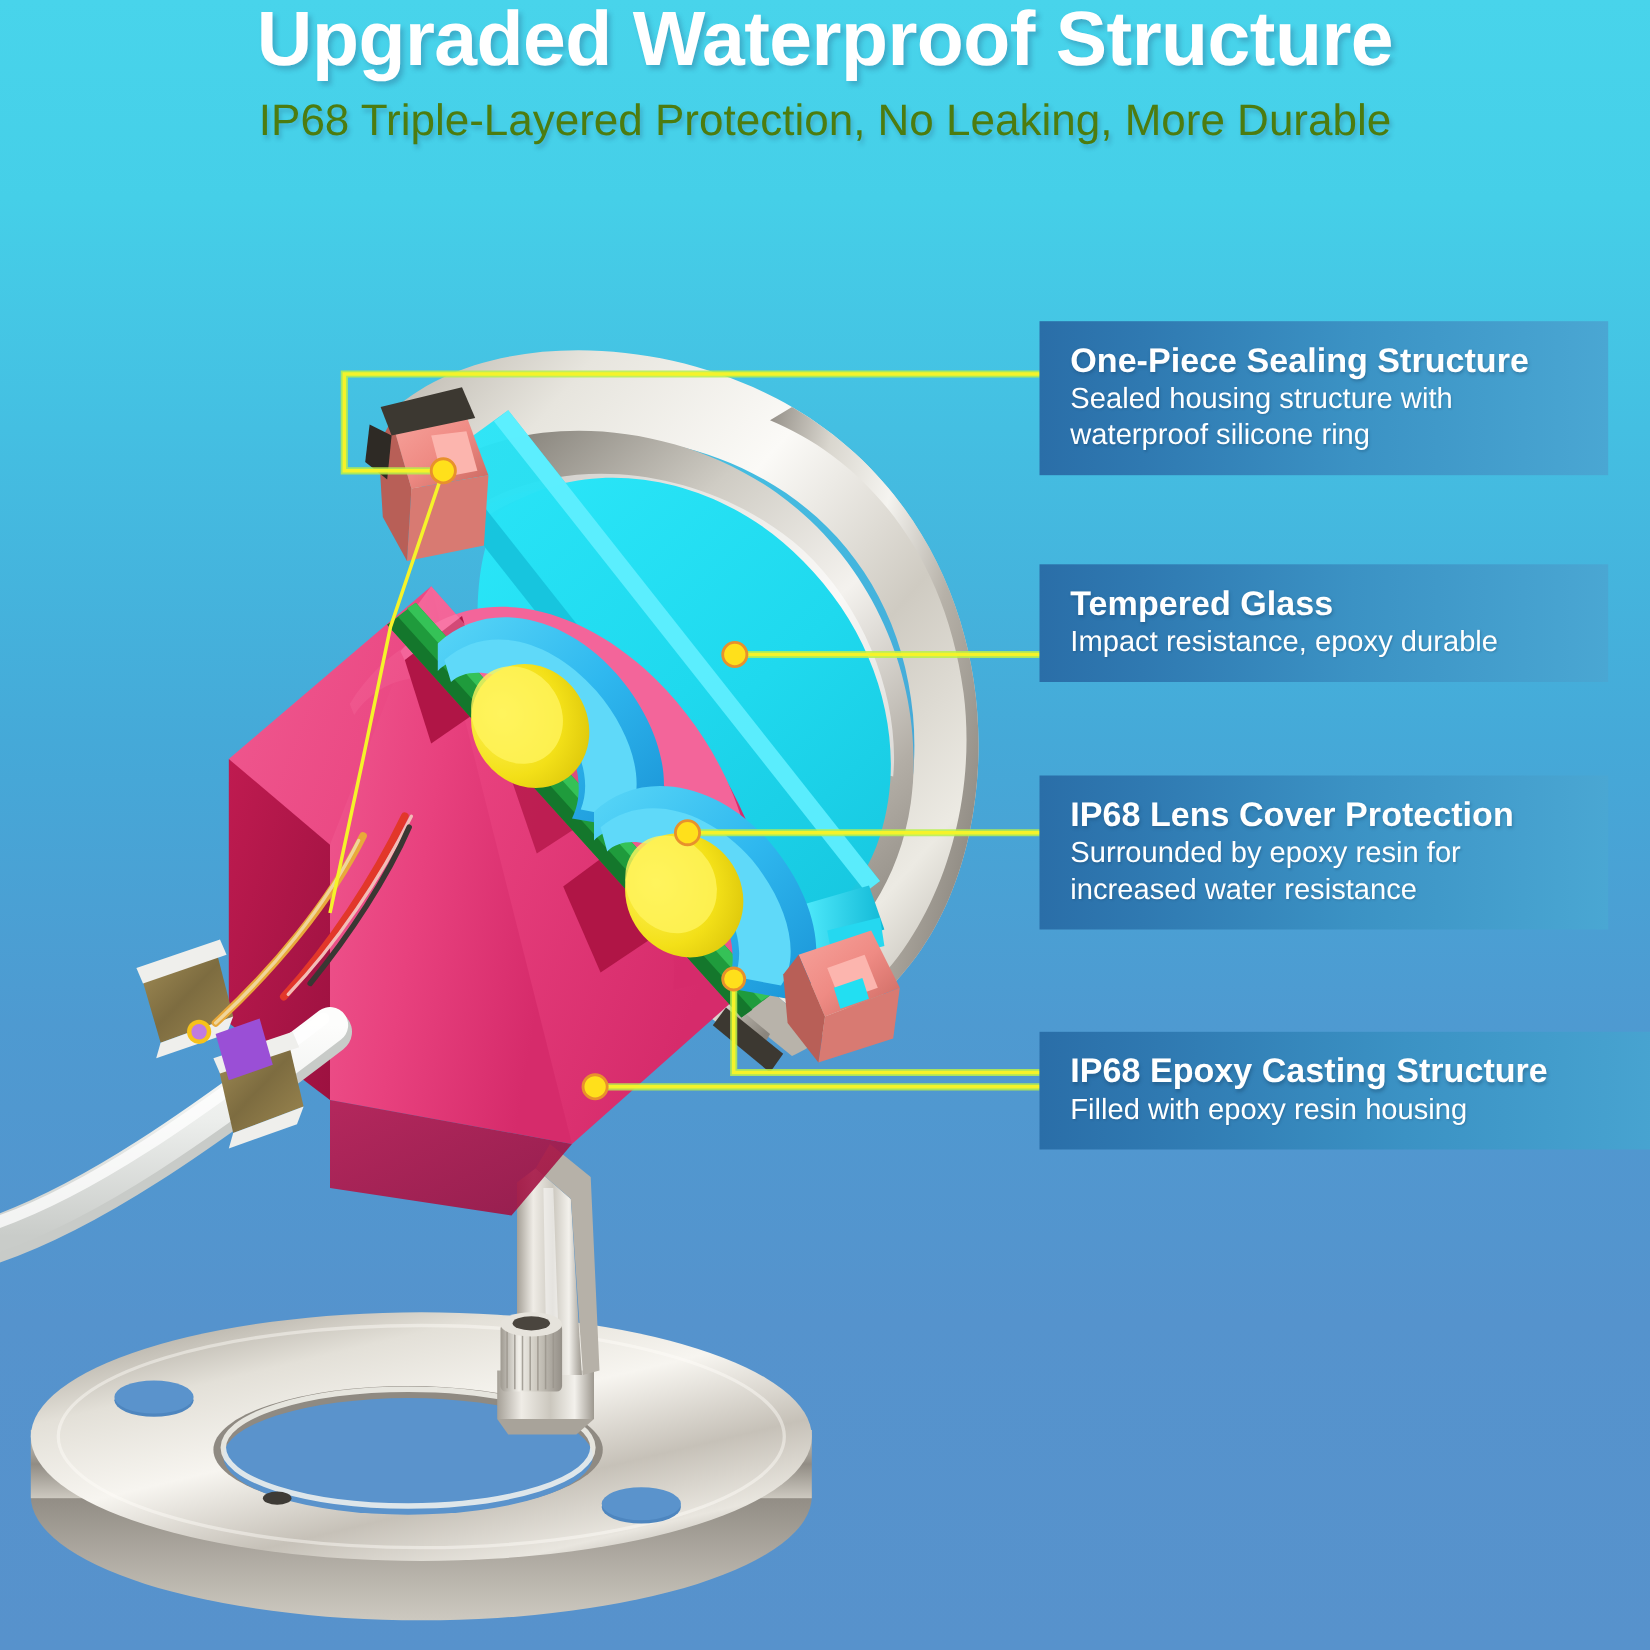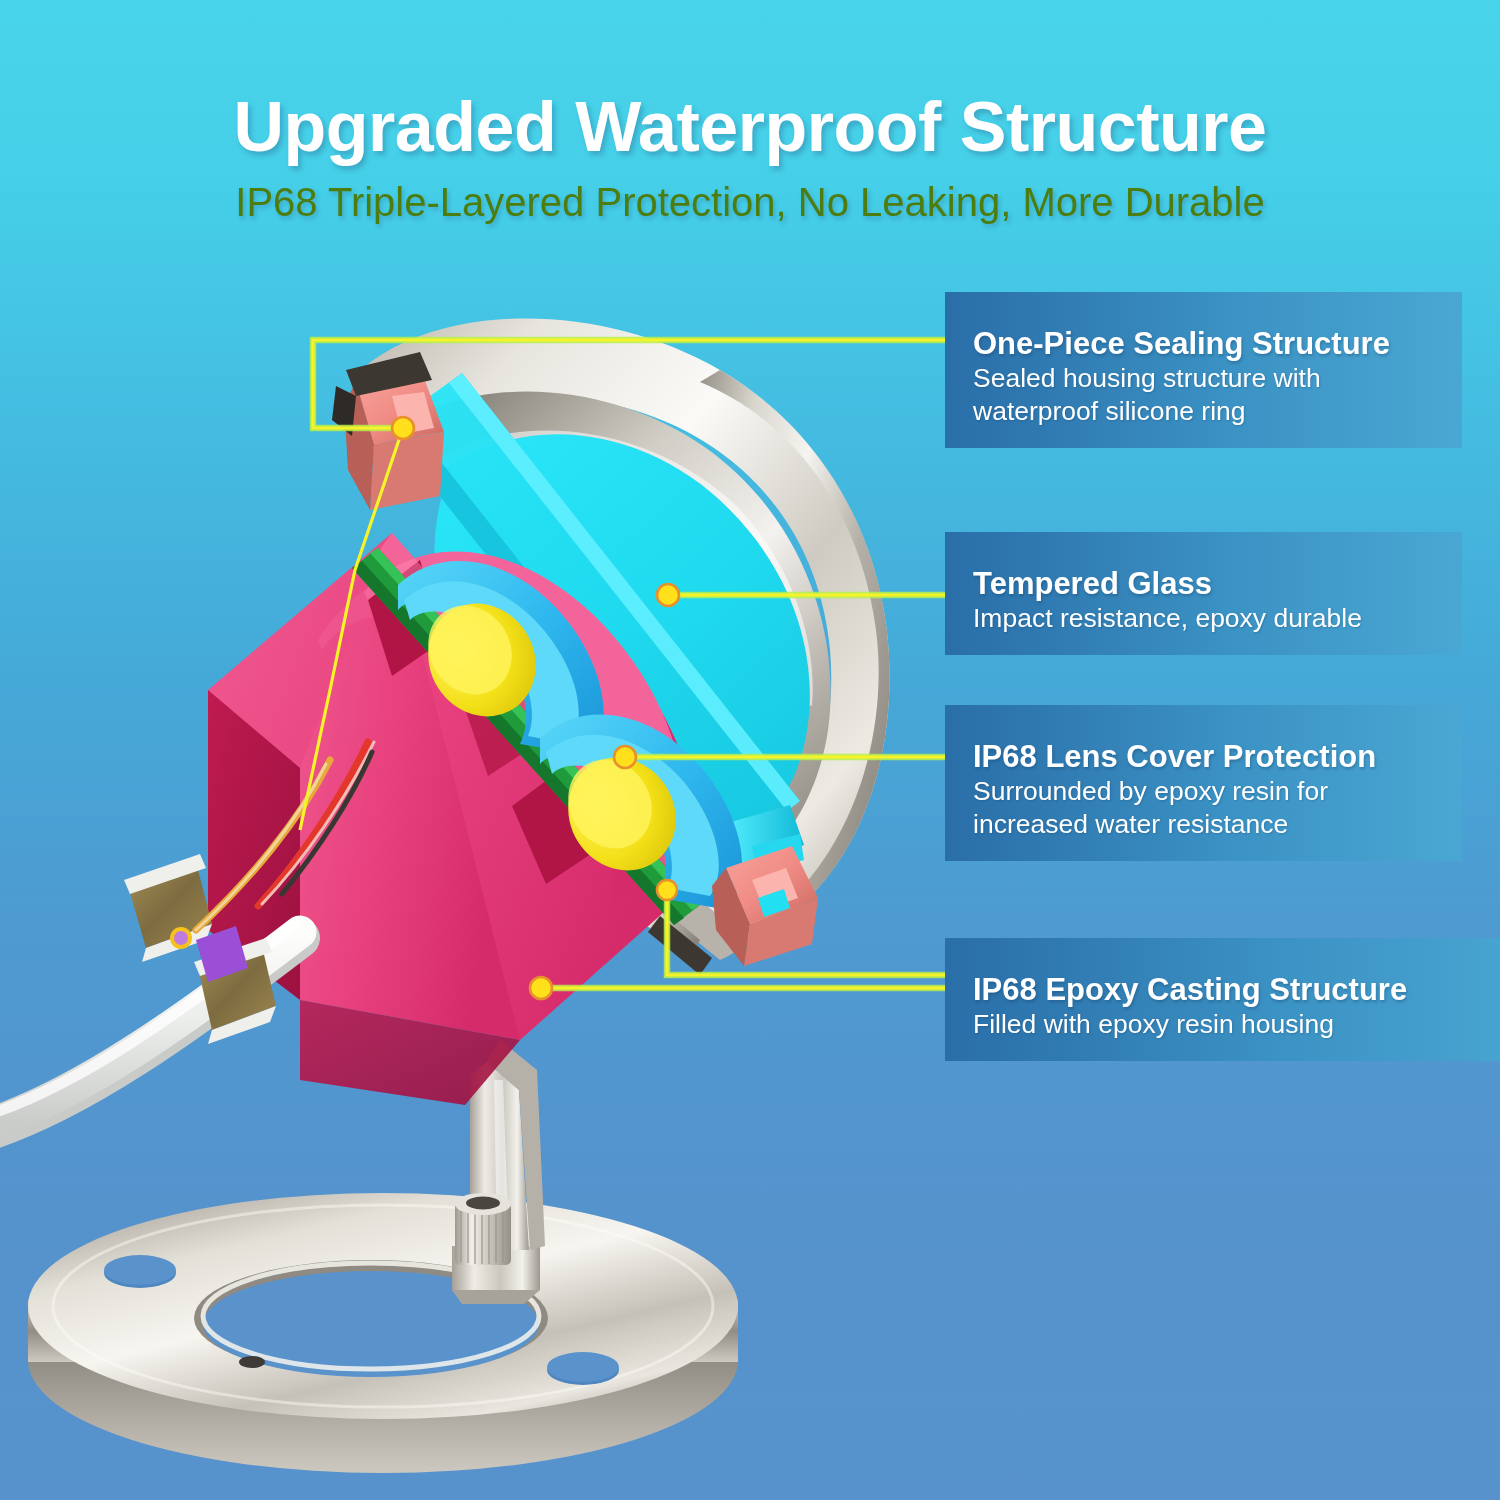--- a/index.html
+++ b/index.html
@@ -7,43 +7,43 @@
     width:1500px;height:1500px;overflow:hidden;
     font-family:"Liberation Sans", sans-serif;
     background:linear-gradient(180deg,#48d4eb 0%,#45cfe8 12%,#44bfe2 26%,#45a9d8 45%,#4e9ad1 62%,#5593cd 80%,#5792cc 100%);
     position:relative;
   }
   #stage{position:absolute;inset:0;}
 
   
   .header{position:absolute;left:0;top:0;width:1500px;text-align:center;}
   .title{
-    margin:0;padding-top:92px;
+    margin:0;
     font-size:70px;font-weight:bold;color:#ffffff;letter-spacing:-0.5px;
     text-shadow:3px 4px 5px rgba(40,90,130,.33);
     line-height:1.0;
   }
   .subtitle{
     margin:0;padding-top:20px;
     font-size:40px;font-weight:normal;color:#4d7c0f;
     text-shadow:2px 3px 4px rgba(40,90,130,.30);
     line-height:1.0;
   }
 
   
-  .callout{position:absolute;box-sizing:border-box;padding:34px 26px 20px 28px;
+  .callout{position:absolute;box-sizing:border-box;padding:18px 26px 20px 28px;
     background:linear-gradient(90deg,#2a6ea8 0%,#2f79b1 18%,#3b92c4 55%,#4aa7d3 100%);
     color:#fff;}
   .callout .c-title{font-size:31px;font-weight:bold;line-height:1.14;
      text-shadow:1px 2px 3px rgba(20,60,95,.35);white-space:nowrap;}
   .callout .c-desc{font-size:26.5px;font-weight:normal;line-height:1.24;margin-top:1px;
      text-shadow:1px 1px 2px rgba(20,60,95,.28);}
 
   #co1{left:945px;top:292px;width:517px;}
-  #co2{left:945px;top:532px;width:517px;}
+  #co2{left:945px;top:513px;width:517px;}
   #co3{left:945px;top:705px;width:517px;}
   #co4{left:945px;top:938px;width:603px;}
 
   svg{position:absolute;left:0;top:0;}
   #art{width:1500px;height:1500px;pointer-events:none;}
   .lead{fill:none;stroke:#f5f32a;stroke-width:3.2;}
   .leadhalo{fill:none;stroke:#b9f04a;stroke-width:6.5;opacity:.85;}
   .dot{fill:#ffe01b;stroke:#e8912c;stroke-width:2.6;}
 </style>
 </head>

